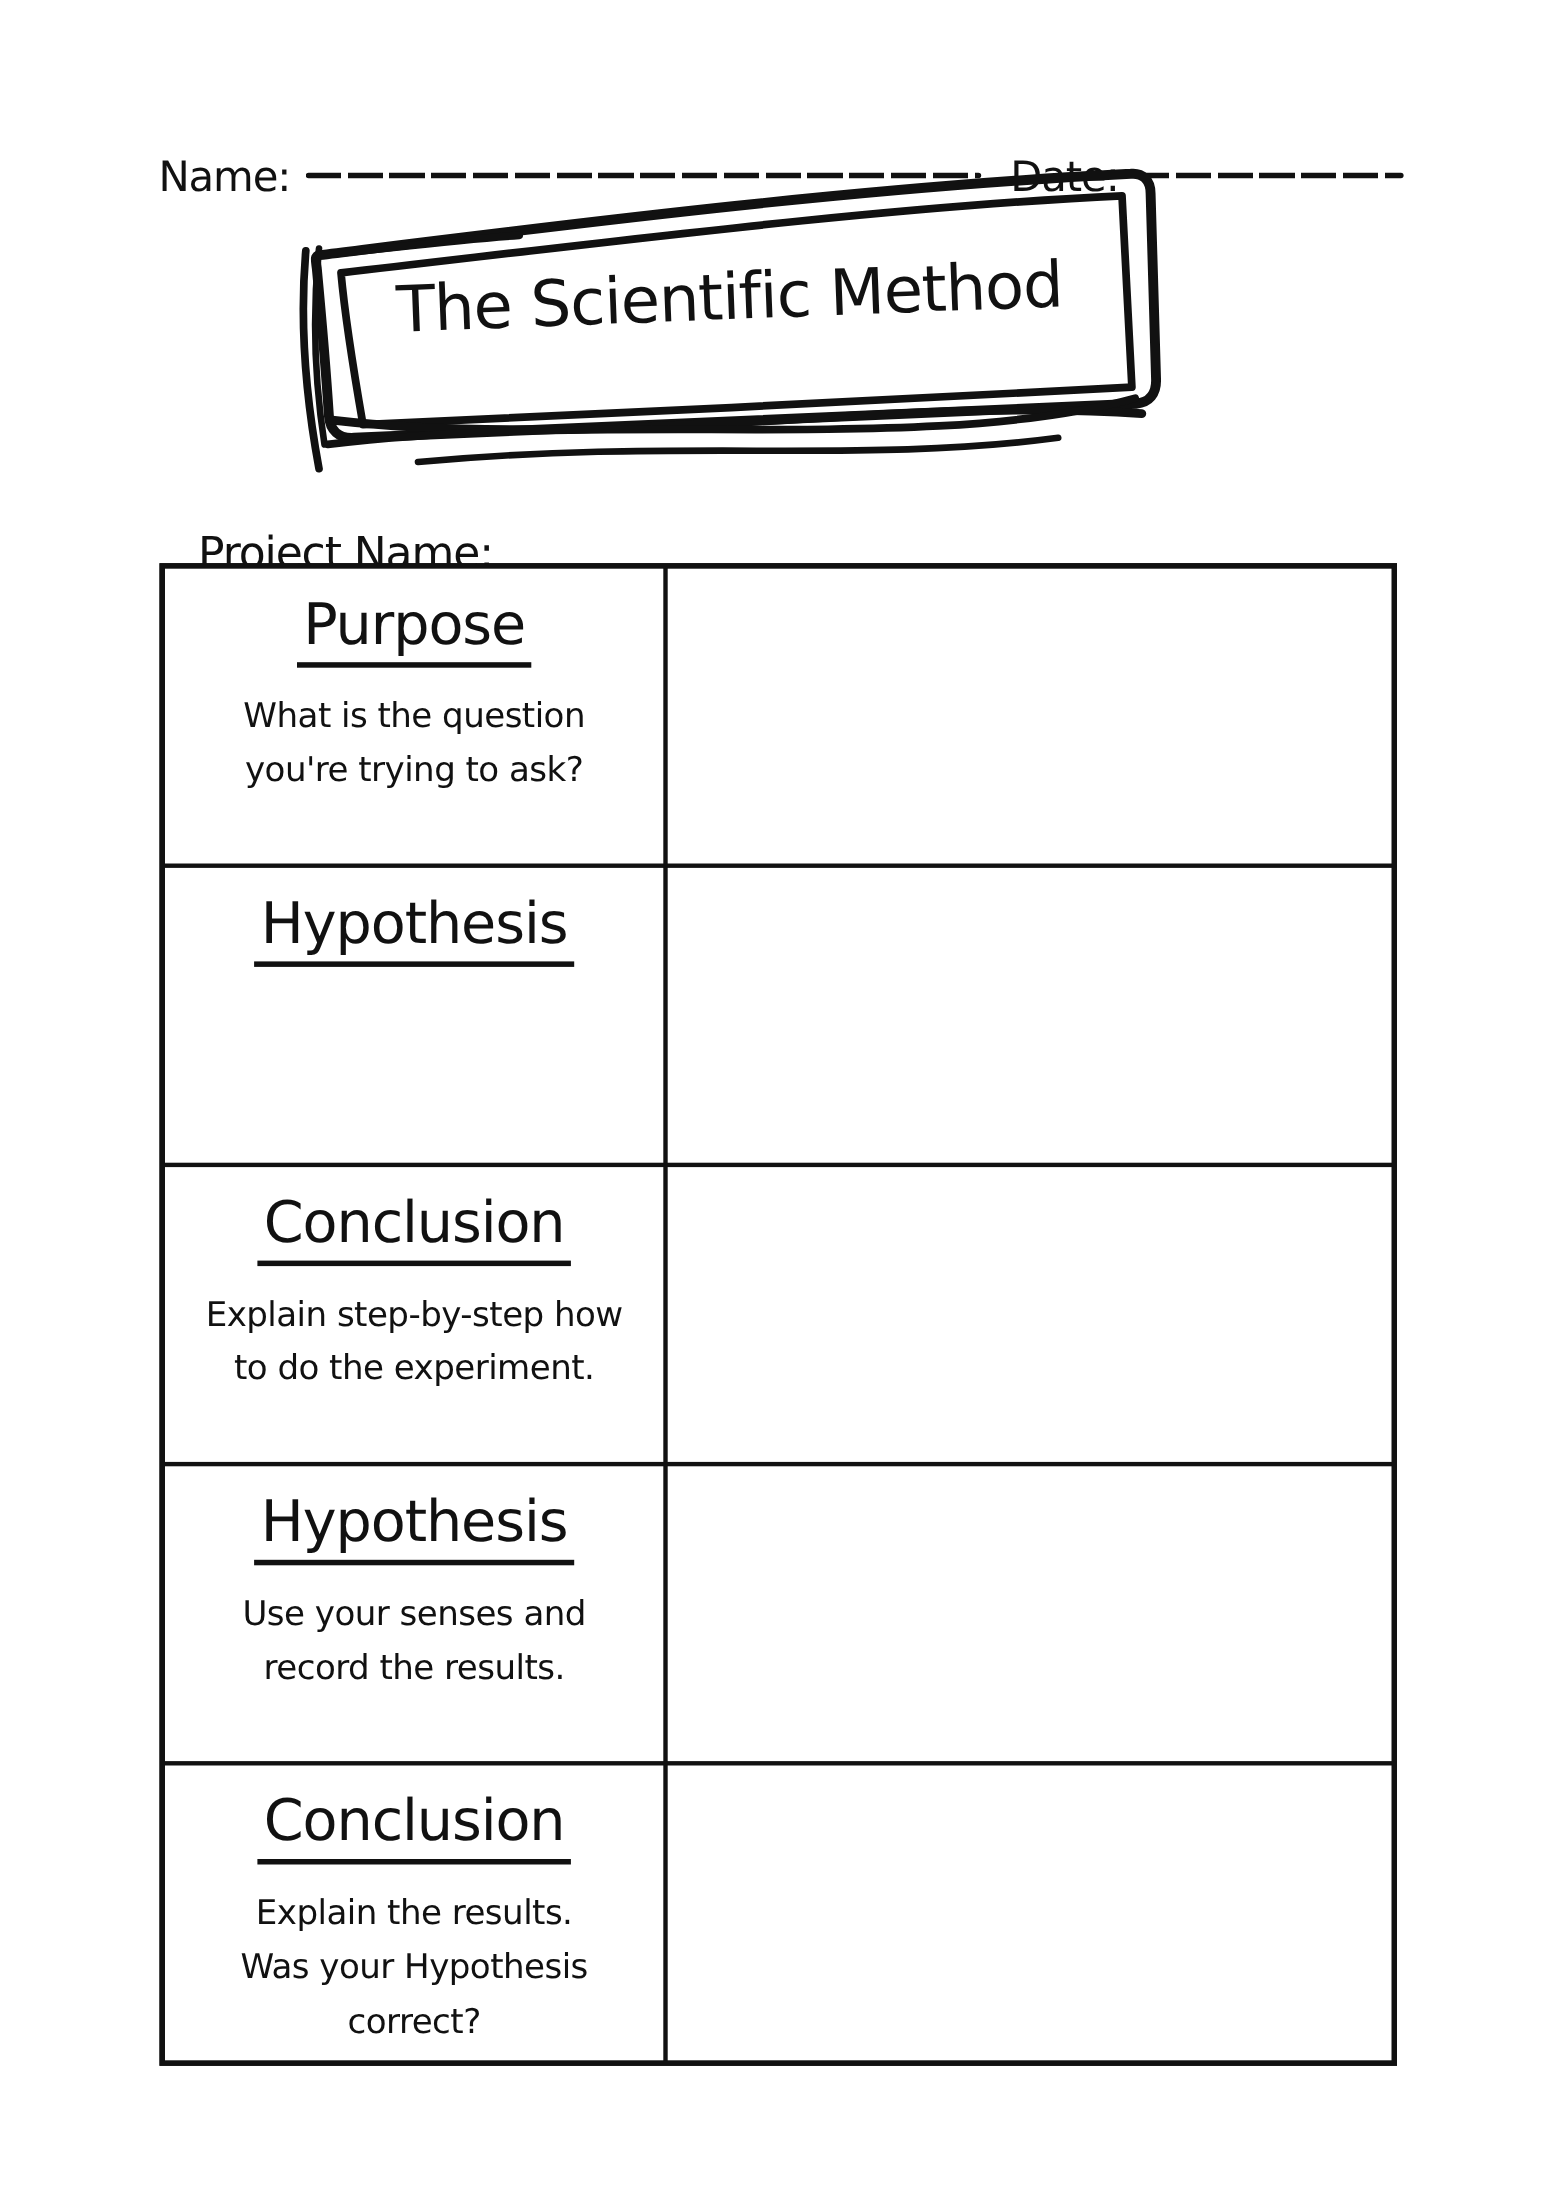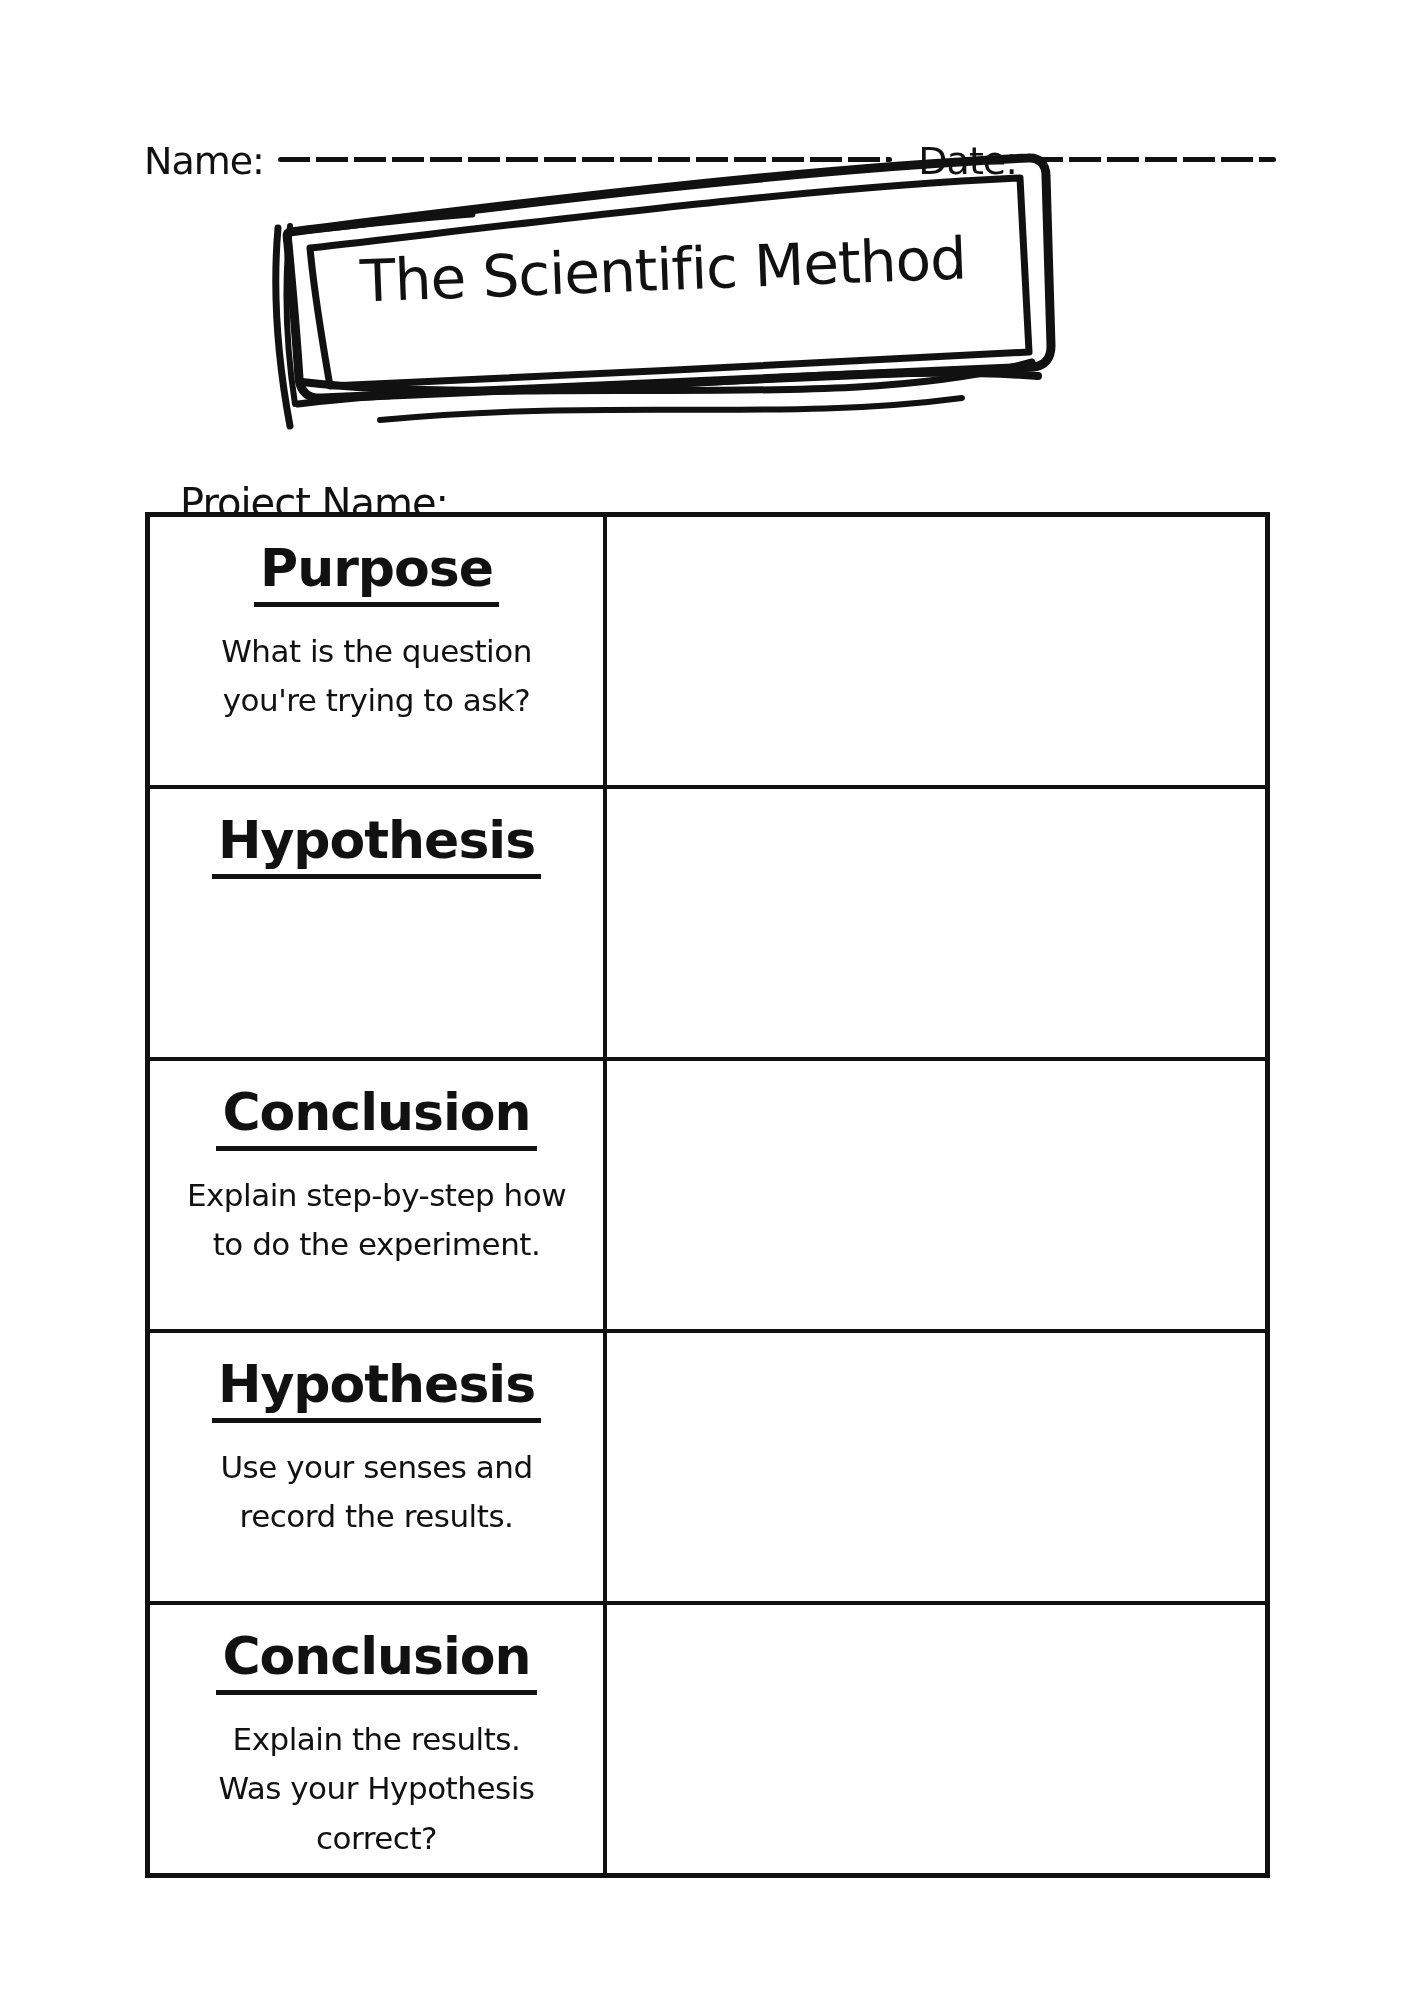--- a/index.html
+++ b/index.html
@@ -57,21 +57,21 @@
     grid-auto-rows:268px;
     gap:4px;
   }
   .cell{background:#ffffff;}
   .prompt-cell{
     display:flex;flex-direction:column;align-items:center;
     padding-top:22px;box-sizing:border-box;
   }
   .row-heading{
     font-size:52px;line-height:1.15;letter-spacing:-1px;
-    border-bottom:5px solid #111;padding:0 6px 3px 6px;font-weight:bold;
+    border-bottom:5px solid #111;padding:0 6px 3px 6px;
   }
   .row-desc{
     margin-top:20px;
     font-size:31px;line-height:1.6;letter-spacing:-0.5px;
     text-align:center;white-space:pre-line;
     max-width:430px;
   }
   
   .footer{
     position:absolute;left:455px;top:1868px;width:520px;height:130px;

